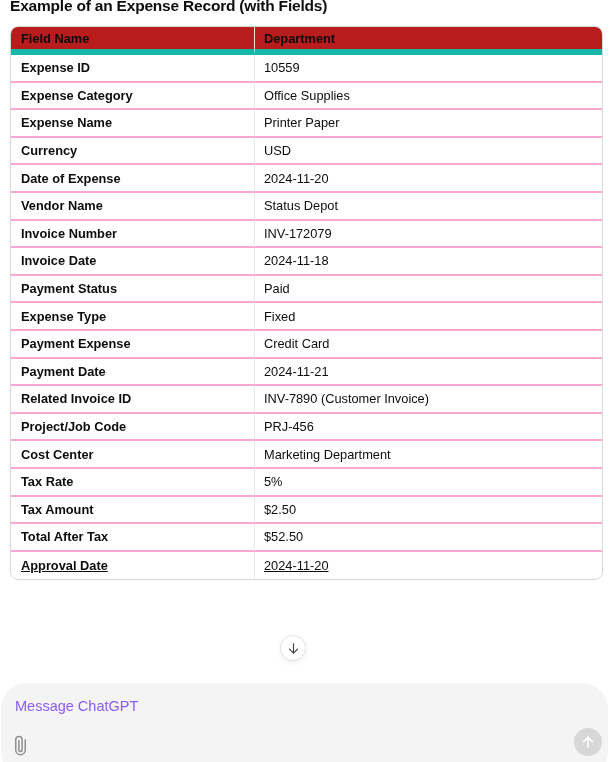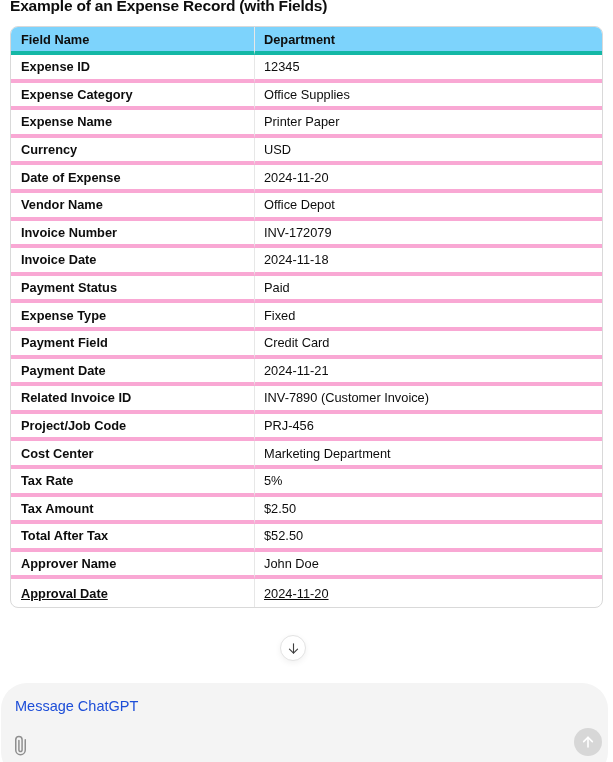--- a/index.html
+++ b/index.html
@@ -26,27 +26,27 @@
     font-size:12.8px;
   }
   .expense-table th, .expense-table td {
     text-align:left; vertical-align:middle;
     padding:0 9px;
     box-sizing:border-box;
     white-space:nowrap;
   }
   .expense-table th {
     height:28px;
-    background:#7dd3fc;
+    background:#b91c1c;
     font-weight:600;
-    border-bottom:4px solid #14b8a6;
+    border-bottom:6px solid #14b8a6;
   }
   .expense-table td {
     height:27.6px;
-    border-bottom:4px solid #f9a8d4;
+    border-bottom:2px solid #f9a8d4;
     font-weight:400;
   }
   .expense-table tr:last-child td { border-bottom:none;text-decoration:underline; }
   .expense-table th:first-child, .expense-table td:first-child {
     width:244px;
     border-right:1px solid #e7e7e7;
     padding-left:10px;
   }
   .expense-table td:first-child { font-weight:600; }
 
@@ -61,21 +61,21 @@
     cursor:pointer; padding:0;
   }
 
   .composer {
     position:absolute; left:1px; right:5px; top:683px; height:95px;
     background:#f4f4f4;
     border-radius:26px;
   }
   .composer .placeholder {
     position:absolute; left:14px; top:15px;
-    font-size:14.5px; color:#1d4ed8;
+    font-size:14.5px; color:#8b5cf6;
   }
   .attach-btn {
     position:absolute; left:6px; top:49px;
     width:26px; height:26px;
     background:none; border:none; padding:0; margin:0;
     display:flex; align-items:center; justify-content:center;
     cursor:pointer;
   }
   .attach-btn svg { transform:rotate(-45deg); }
   .send-btn {
@@ -97,60 +97,60 @@
   <table class="expense-table">
     <thead>
       <tr>
         <th>Field Name</th>
         <th>Department</th>
       </tr>
     </thead>
     <tbody>
         <tr>
           <td>Expense ID</td>
-          <td>12345</td>
+          <td>10559</td>
         </tr>
         <tr>
           <td>Expense Category</td>
           <td>Office Supplies</td>
         </tr>
         <tr>
           <td>Expense Name</td>
           <td>Printer Paper</td>
         </tr>
         <tr>
           <td>Currency</td>
           <td>USD</td>
         </tr>
         <tr>
           <td>Date of Expense</td>
           <td>2024-11-20</td>
         </tr>
         <tr>
           <td>Vendor Name</td>
-          <td>Office Depot</td>
+          <td>Status Depot</td>
         </tr>
         <tr>
           <td>Invoice Number</td>
           <td>INV-172079</td>
         </tr>
         <tr>
           <td>Invoice Date</td>
           <td>2024-11-18</td>
         </tr>
         <tr>
           <td>Payment Status</td>
           <td>Paid</td>
         </tr>
         <tr>
           <td>Expense Type</td>
           <td>Fixed</td>
         </tr>
         <tr>
-          <td>Payment Field</td>
+          <td>Payment Expense</td>
           <td>Credit Card</td>
         </tr>
         <tr>
           <td>Payment Date</td>
           <td>2024-11-21</td>
         </tr>
         <tr>
           <td>Related Invoice ID</td>
           <td>INV-7890 (Customer Invoice)</td>
         </tr>
@@ -166,24 +166,20 @@
           <td>Tax Rate</td>
           <td>5%</td>
         </tr>
         <tr>
           <td>Tax Amount</td>
           <td>$2.50</td>
         </tr>
         <tr>
           <td>Total After Tax</td>
           <td>$52.50</td>
-        </tr>
-        <tr>
-          <td>Approver Name</td>
-          <td>John Doe</td>
         </tr>
         <tr>
           <td>Approval Date</td>
           <td>2024-11-20</td>
         </tr>
       </tbody>
   </table>
 </div>
 
 <button class="scroll-btn">

